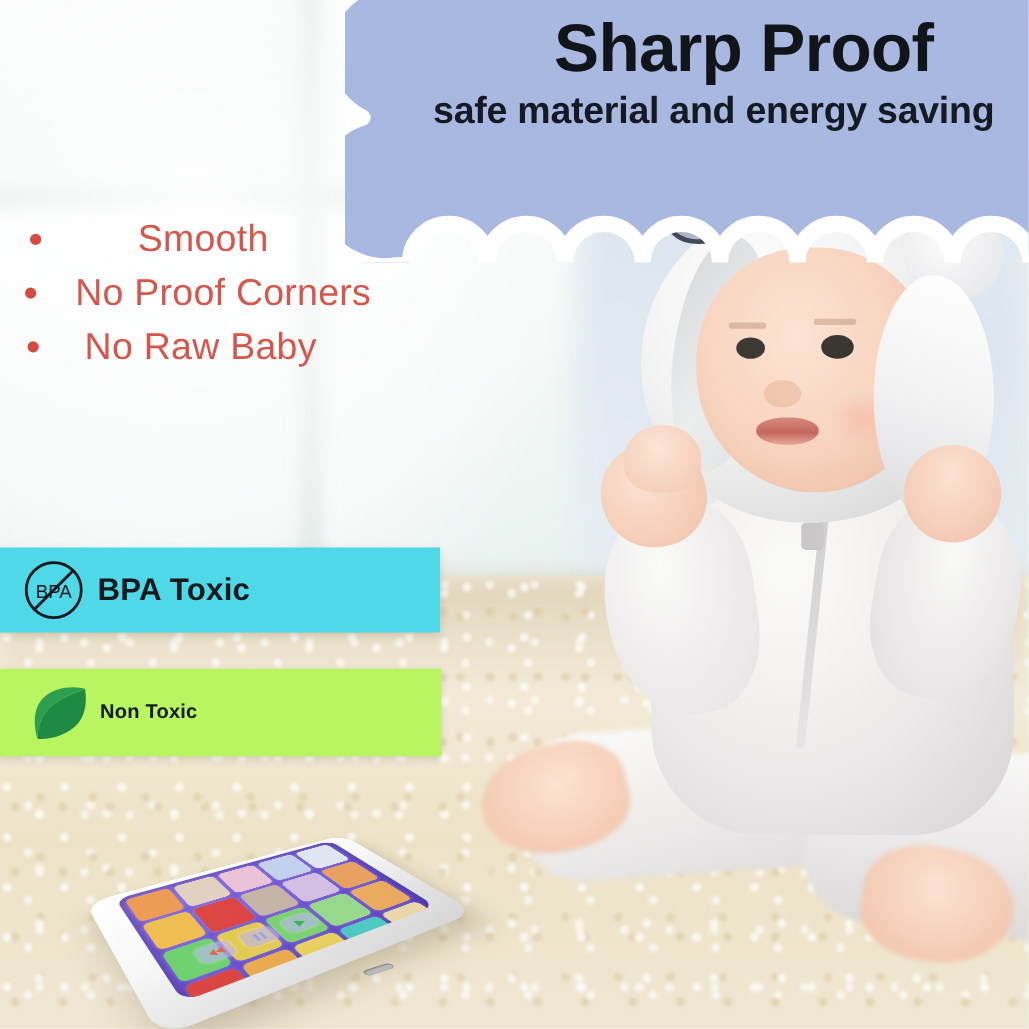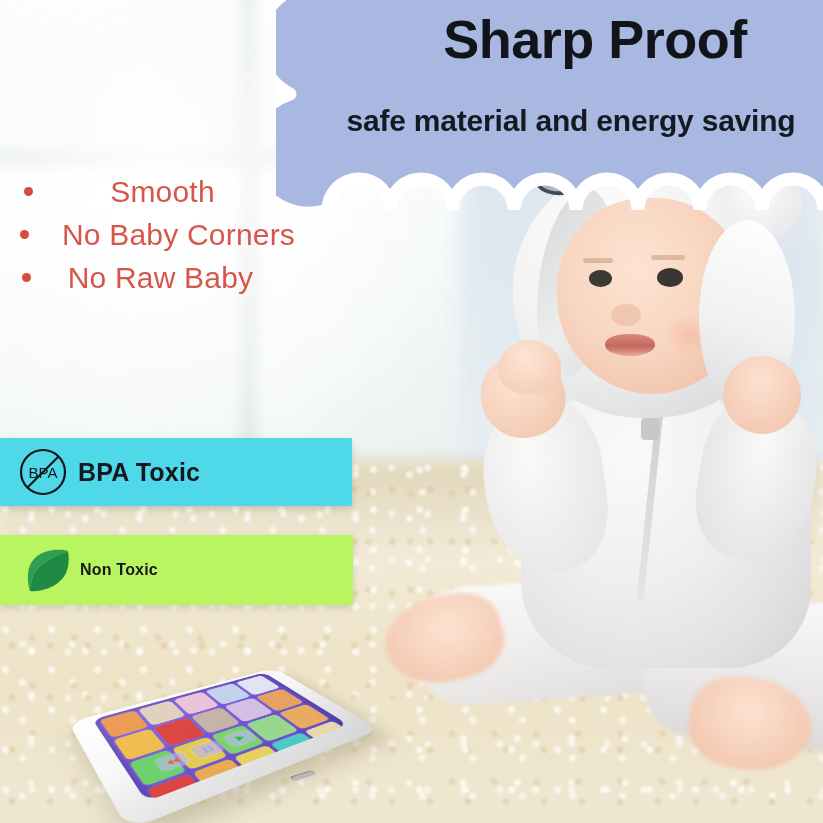--- a/index.html
+++ b/index.html
@@ -183,21 +183,21 @@
     position:absolute;left:0;top:0;width:560px;height:268px;
     pointer-events:none;
   }
   .cloud-title{
     position:absolute;left:96px;top:70px;width:446px;
     text-align:center;
     font-size:54px;font-weight:bold;color:#111418;
     letter-spacing:-.5px;line-height:1;
   }
   .cloud-sub{
-    position:absolute;left:44px;top:164px;width:502px;
+    position:absolute;left:44px;top:132px;width:502px;
     text-align:center;
     font-size:30px;font-weight:bold;color:#141922;
     letter-spacing:-.2px;line-height:1;
   }
 
   
   .bullets{position:absolute;left:6px;top:170px;width:330px;}
   .bullet-row{
     display:flex;align-items:center;
     height:43px;
@@ -370,21 +370,21 @@
     </div>
   </div>
 
   <div class="bullets">
     <div class="bullet-row br0">
       <span class="bullet-dot"></span>
       <span class="bullet-label">Smooth</span>
     </div>
     <div class="bullet-row br1">
       <span class="bullet-dot"></span>
-      <span class="bullet-label">No Baby Corners</span>
+      <span class="bullet-label">No Proof Corners</span>
     </div>
     <div class="bullet-row br2">
       <span class="bullet-dot"></span>
       <span class="bullet-label">No Raw Baby</span>
     </div>
   </div>
 
 
   <div class="badge badge-bpa">
     <span class="b-icon">

